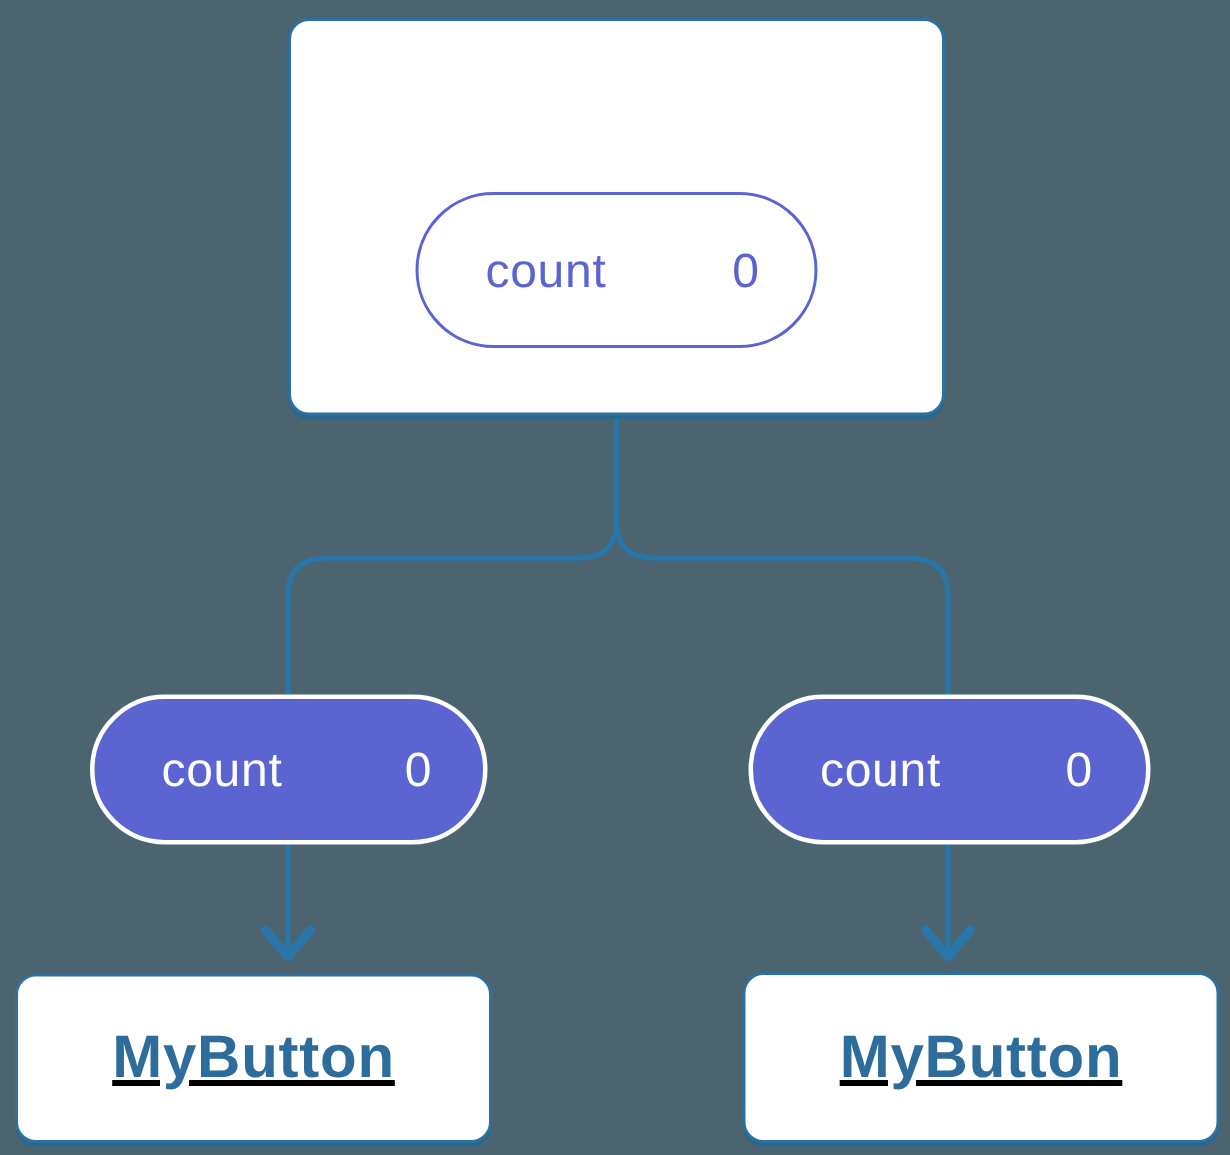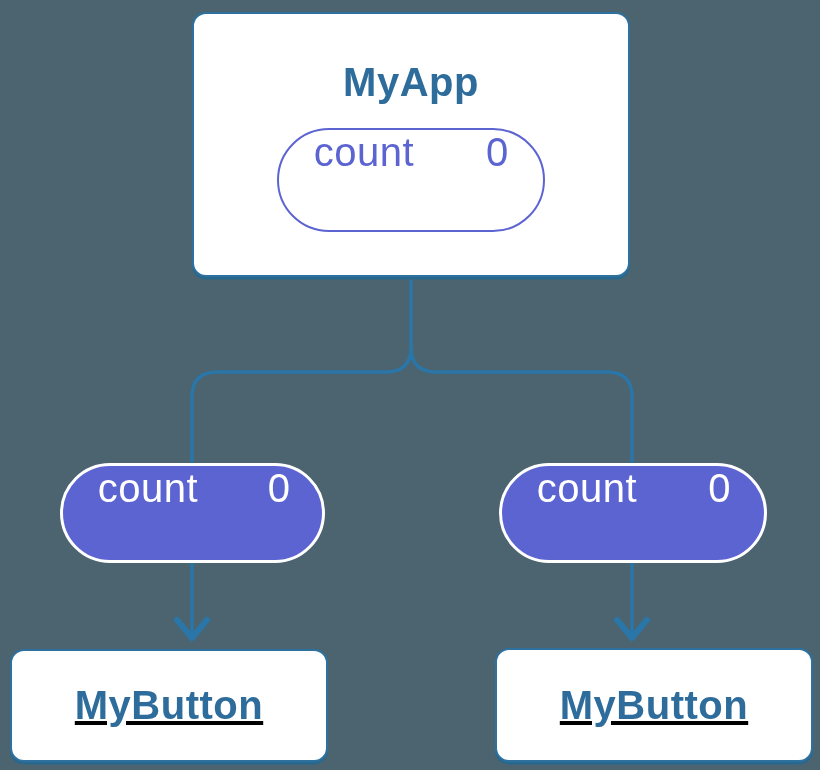--- a/index.html
+++ b/index.html
@@ -41,23 +41,23 @@
     display: flex;
     align-items: center;
     justify-content: center;
     text-decoration: underline;
   }
   .button-box-left  { left: 10px;  top: 649px; width: 318px; height: 113px; }
   .button-box-right { left: 495px; top: 648px; width: 318px; height: 114px; }
 
   .pill {
     display: flex;
-    align-items: flex-start;
+    align-items: center;
     box-sizing: border-box;
-    font-size: 40px;
+    font-size: 32px;
     letter-spacing: 0.5px;
     border-radius: 52px;
     overflow: hidden;
   }
   .pill .cell {
     display: flex;
     align-items: center;
     justify-content: center;
   }
   .pill .cell-name { width: 170px; flex: 0 0 auto; }
@@ -100,21 +100,20 @@
 
     <path d="M411 347 Q411 372 386 372 L217 372 Q192 372 192 397 L192 634" stroke="#2a76a8" stroke-width="3.5" fill="none"></path>
 
     <path d="M411 347 Q411 372 436 372 L607 372 Q632 372 632 397 L632 634" stroke="#2a76a8" stroke-width="3.5" fill="none"></path>
 
     <polyline points="177,620 192,638 207,620" stroke="#2a76a8" stroke-width="6" stroke-linecap="round" stroke-linejoin="round" fill="none"></polyline>
     <polyline points="617,620 632,638 647,620" stroke="#2a76a8" stroke-width="6" stroke-linecap="round" stroke-linejoin="round" fill="none"></polyline>
   </svg>
 
   <div class="node-box app-box">
-    <div class="node-title">MyApp</div>
     <div class="pill state-pill">
       <div class="cell cell-name">count</div>
       <div class="divider"></div>
       <div class="cell cell-value">0</div>
     </div>
   </div>
 
   <div class="pill prop-pill prop-pill-left">
     <div class="cell cell-name">count</div>
     <div class="divider"></div>

